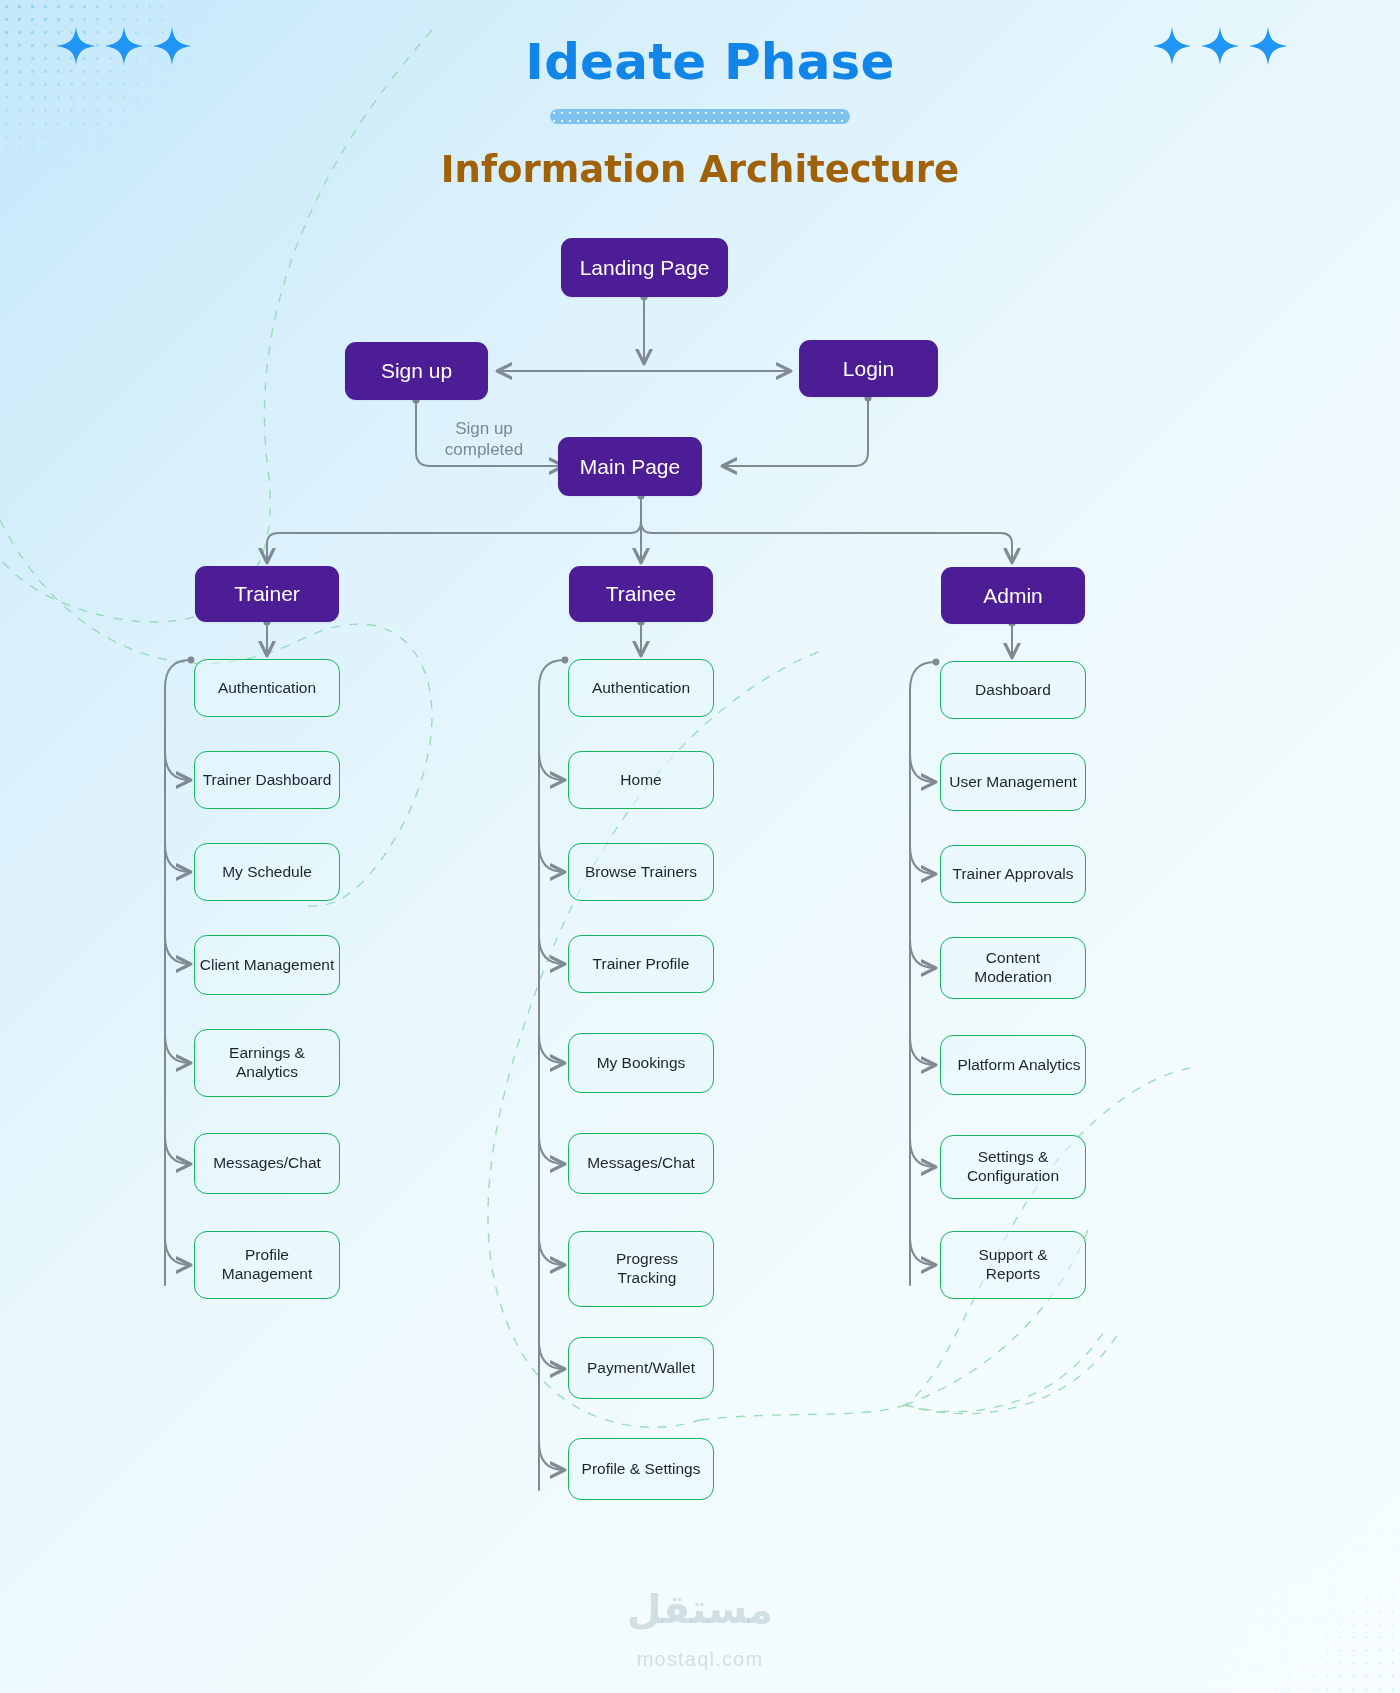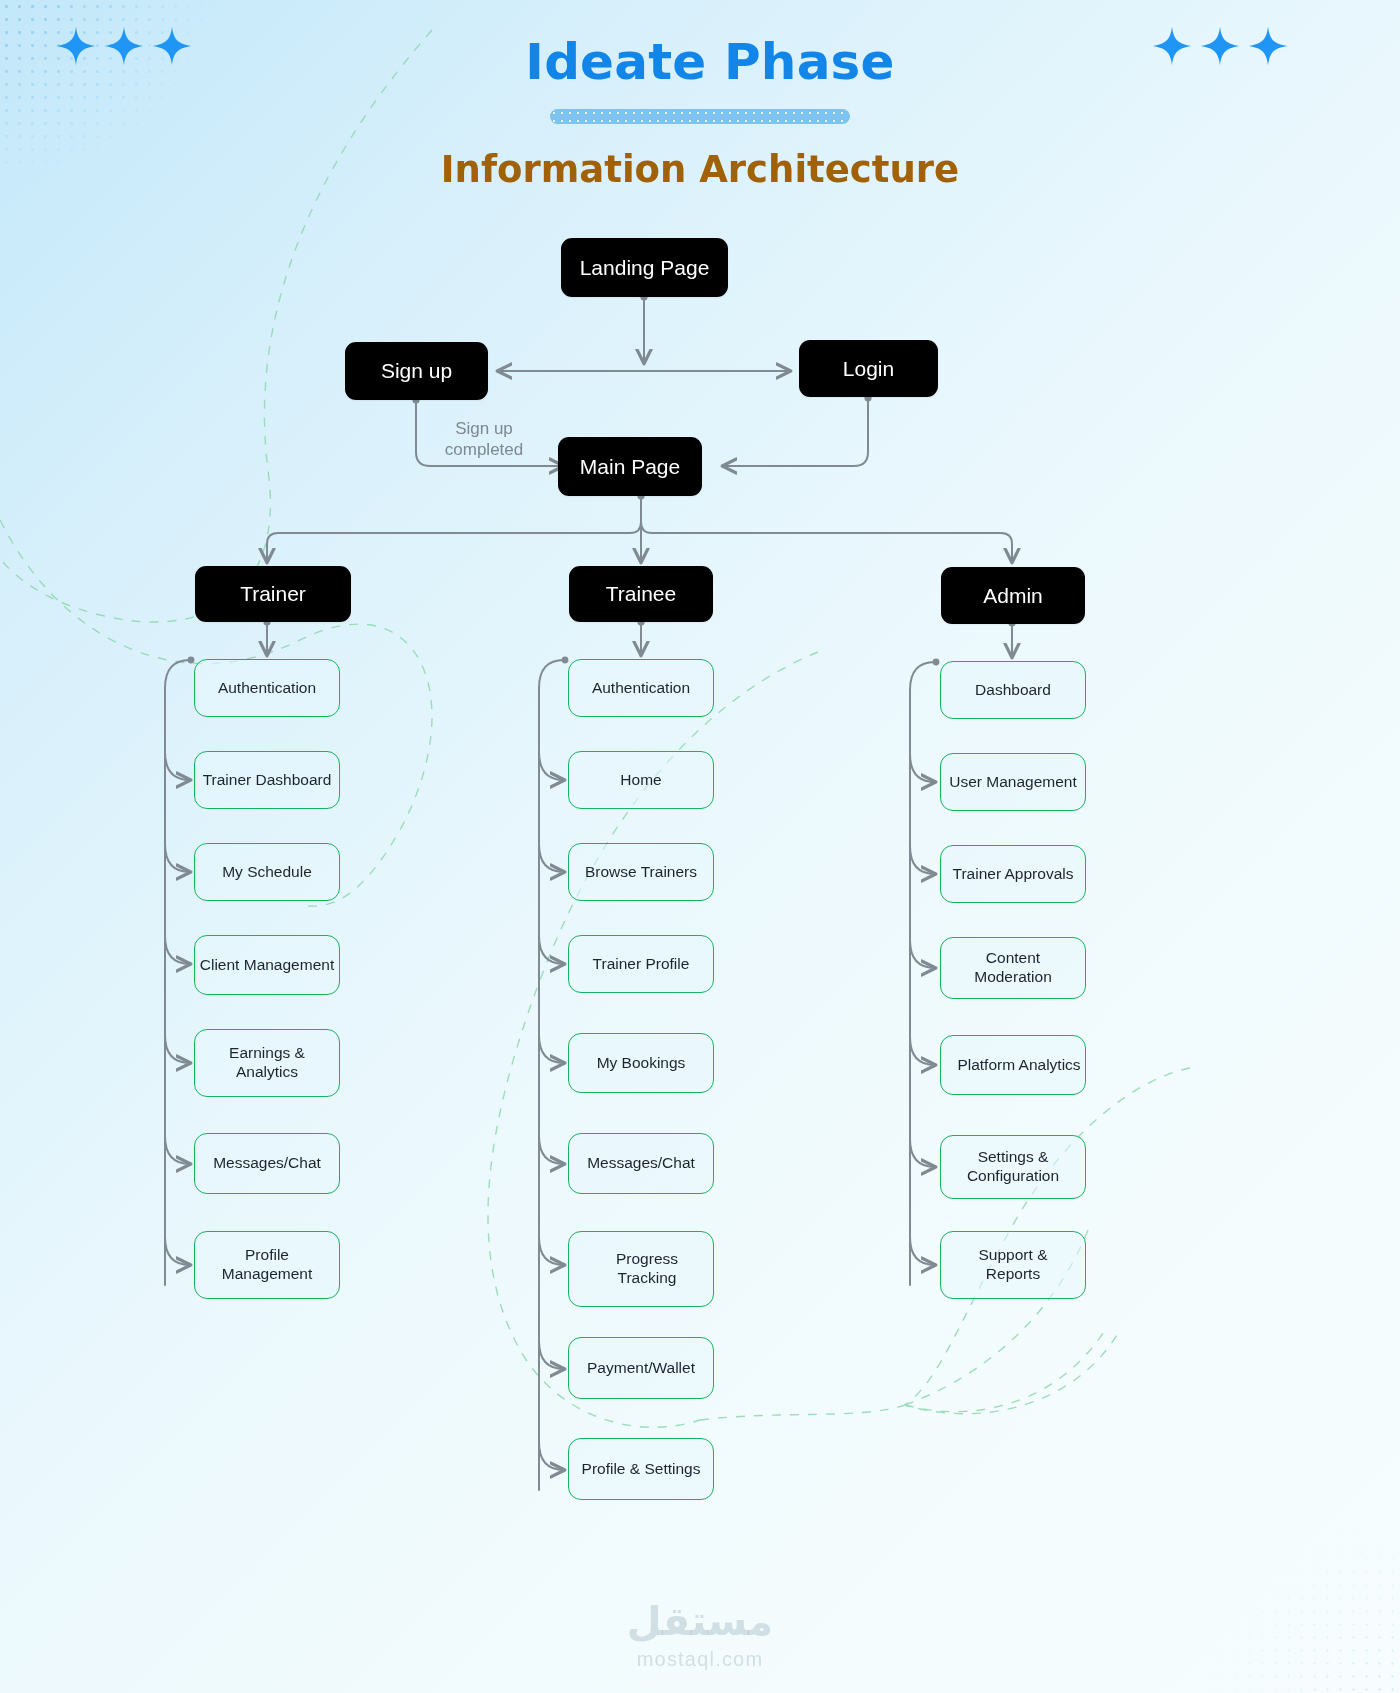--- a/index.html
+++ b/index.html
@@ -53,38 +53,38 @@
     margin-top: 24px; font-size: 37px; font-weight: 700; color: #a16207;
     font-family: "DejaVu Sans", sans-serif;
   }
 
   
   .node {
     position: absolute; display: flex; align-items: center; justify-content: center;
     text-align: center; border-radius: 11px; line-height: 1.2;
   }
   .node.blue {
-    background: #000000; color: #ffffff; font-size: 21px; font-weight: 400;
+    background: #4c1d95; color: #ffffff; font-size: 21px; font-weight: 400;
     box-shadow: 0 1px 2px rgba(0,0,0,.06);
   }
   .node.leaf {
     background: rgba(232,248,253,.55); color: #1d2430; font-size: 15.5px;
     border: 1.6px solid #16b45c; border-radius: 13px;
   }
   .edge-label {
     position: absolute; color: #7e8794; font-size: 17px; line-height: 1.25; text-align: center;
   }
 
   
   .watermark {
     position: absolute; left: 0; bottom: 22px; width: 1400px; text-align: center;
     color: rgba(120,150,165,.28); pointer-events: none;
   }
   .wm-mark { font-size: 40px; font-weight: 700; letter-spacing: 1px; font-family: "DejaVu Sans", sans-serif; }
-  .wm-sub { font-size: 20px; margin-top: 4px; letter-spacing: 1.2px; }
+  .wm-sub { font-size: 20px; margin-top: 16px; letter-spacing: 1.2px; }
 </style>
 </head>
 <body>
 
 <div id="stage">
 
   <div class="dots-tl"></div>
   <div class="dots-br"></div>
 
   <svg class="deco" viewBox="0 0 1400 1693">
@@ -201,21 +201,21 @@
 
   <div class="node blue" style="left:799px; top:340px; width:139px; height:57px;">Login</div>
 
   <div class="node blue" style="left:558px; top:437px; width:144px; height:59px;">Main Page</div>
 
   <div class="edge-label" style="left:420px; top:418px; width:128px;">
     <div>Sign up</div>
     <div>completed</div>
   </div>
 
-  <div class="node blue" style="left:195px; top:566px; width:156px; height:56px;">Trainer</div>
+  <div class="node blue" style="left:195px; top:566px; width:144px; height:56px;">Trainer</div>
   <div class="node blue" style="left:569px; top:566px; width:144px; height:56px;">Trainee</div>
   <div class="node blue" style="left:941px; top:567px; width:144px; height:57px;">Admin</div>
 
   <div class="node leaf" style="left:194px; top:659px;  width:146px; height:58px;">Authentication</div>
   <div class="node leaf" style="left:194px; top:751px;  width:146px; height:58px;">Trainer Dashboard</div>
   <div class="node leaf" style="left:194px; top:843px;  width:146px; height:58px;">My Schedule</div>
   <div class="node leaf" style="left:194px; top:935px;  width:146px; height:60px;">Client Management</div>
   <div class="node leaf" style="left:194px; top:1029px; width:146px; height:68px; white-space:pre-line;">Earnings &amp;
 Analytics</div>
   <div class="node leaf" style="left:194px; top:1133px; width:146px; height:61px;">Messages/Chat</div>

